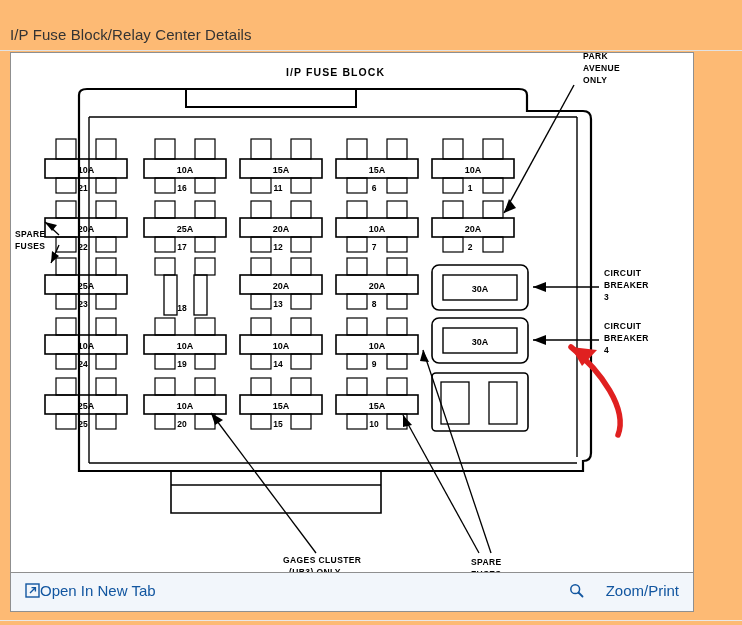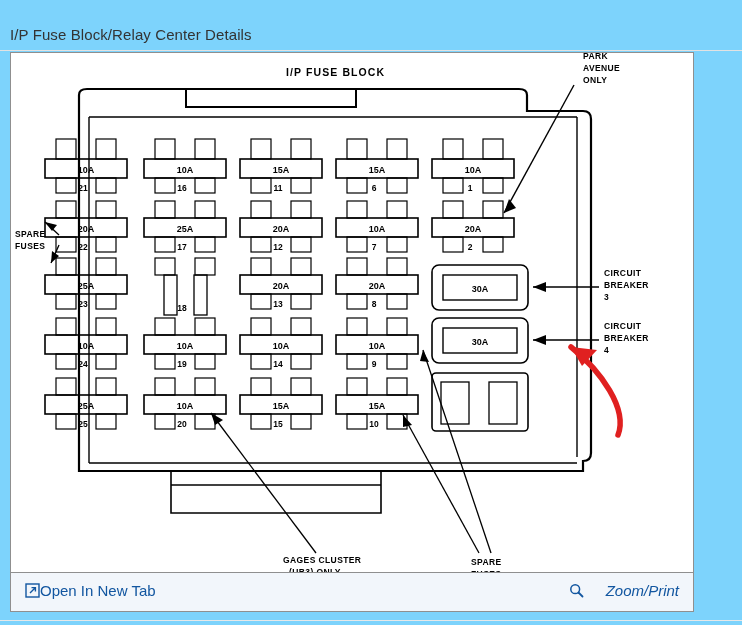--- a/index.html
+++ b/index.html
@@ -11,21 +11,21 @@
     width: 742px;
     height: 625px;
     font-family: "Liberation Sans", sans-serif;
     overflow: hidden;
     position: relative;
   }
   .page {
     position: relative;
     width: 742px;
     height: 625px;
-    background: #7dd3fc;
+    background: #fdba74;
   }
   .page-title {
     position: absolute;
     left: 10px;
     top: 26px;
     font-size: 15px;
     color: #333333;
     letter-spacing: 0.1px;
   }
   .title-rule {
@@ -67,21 +67,20 @@
     cursor: pointer;
   }
   .footer-right {
     position: absolute;
     right: 14px;
     top: 9px;
     display: flex;
     align-items: center;
     gap: 22px;
     cursor: pointer;
-    font-style: italic;
   }
   .footer-link {
     font-size: 15px;
     color: #1256a0;
   }
   .footer-icon {
     display: inline-block;
     line-height: 0;
   }
   .bottom-rule {

